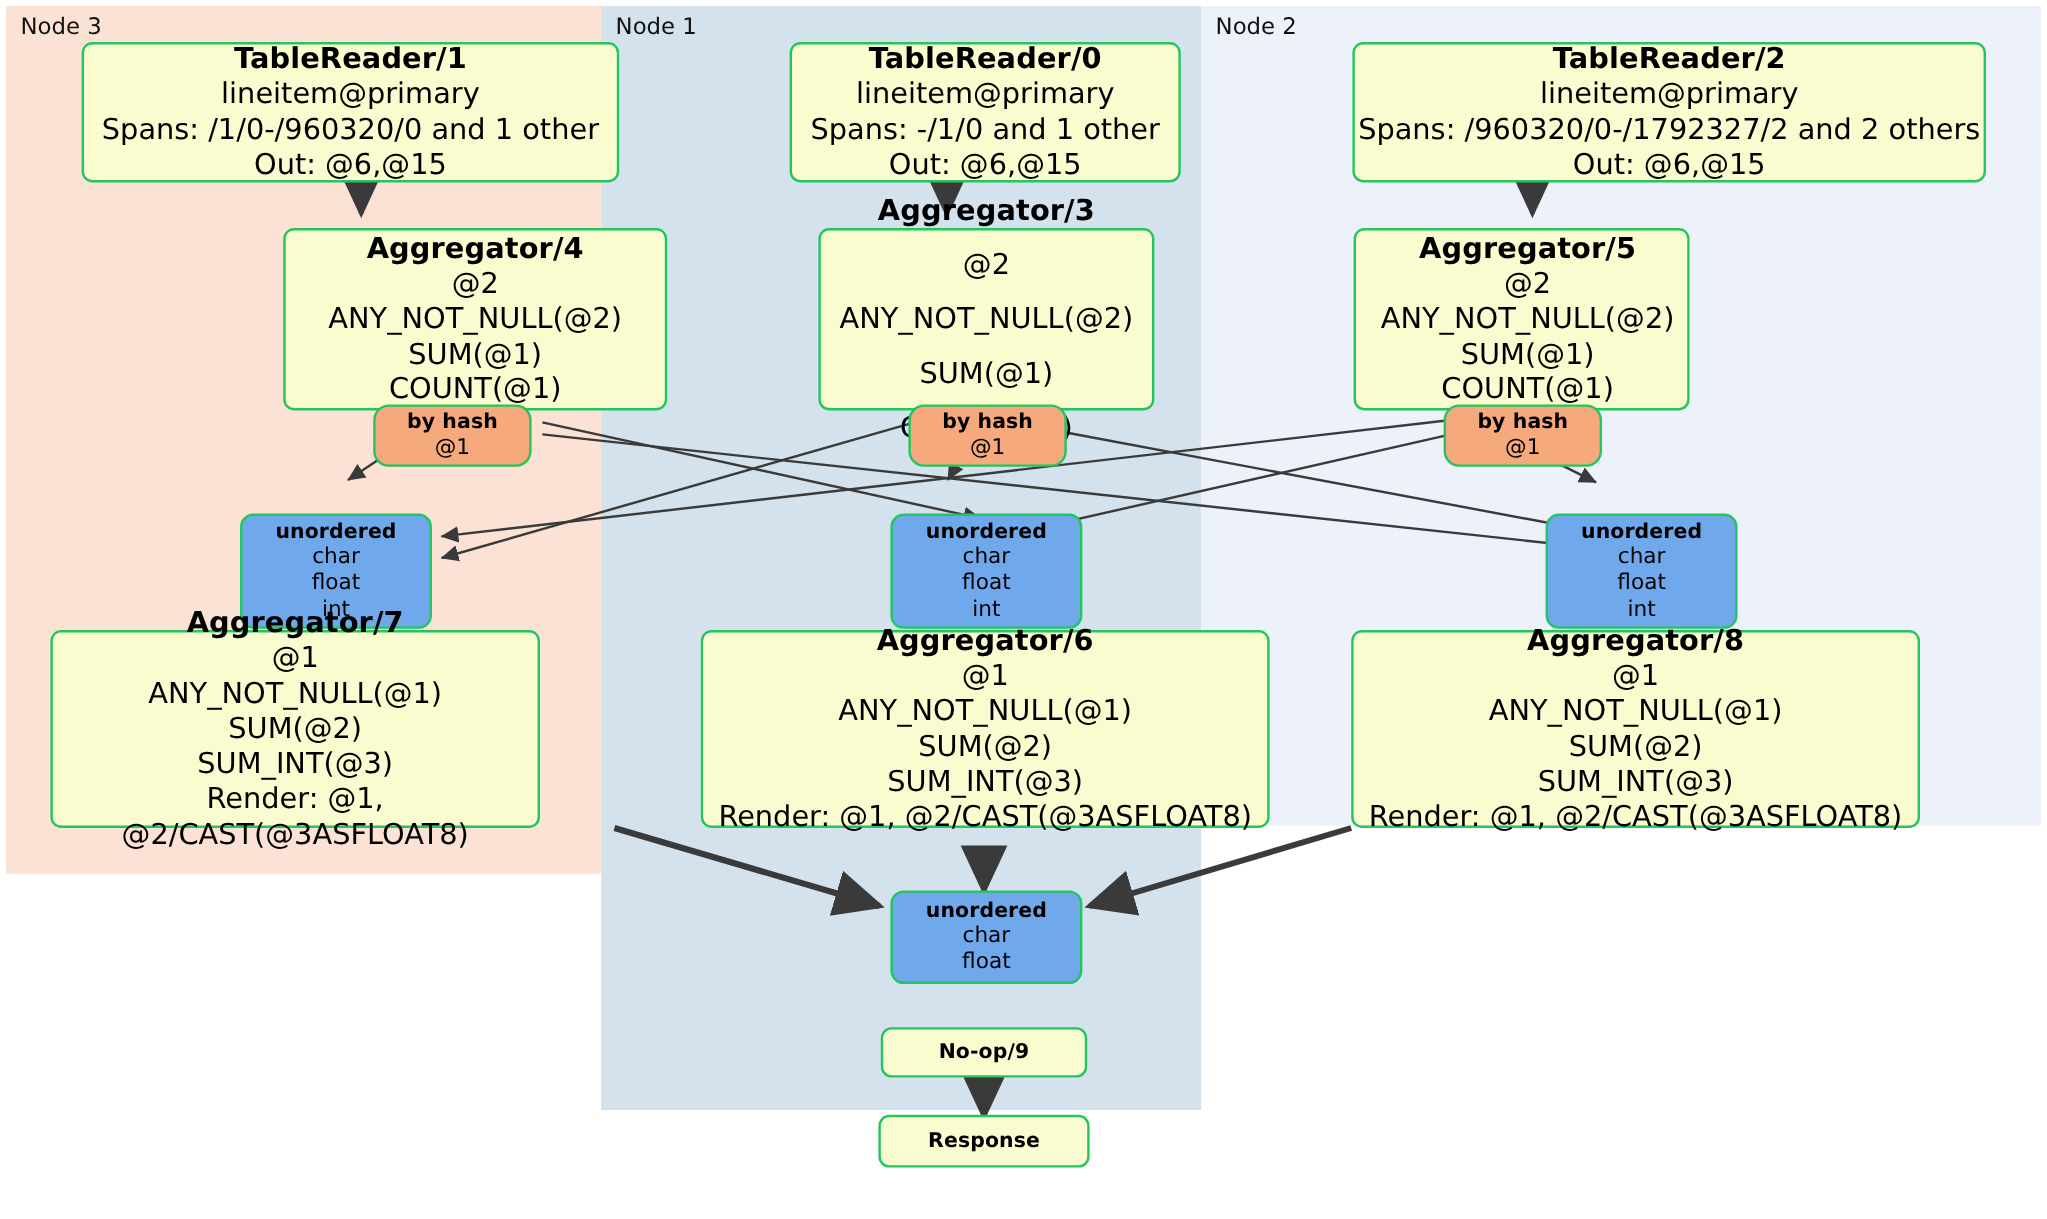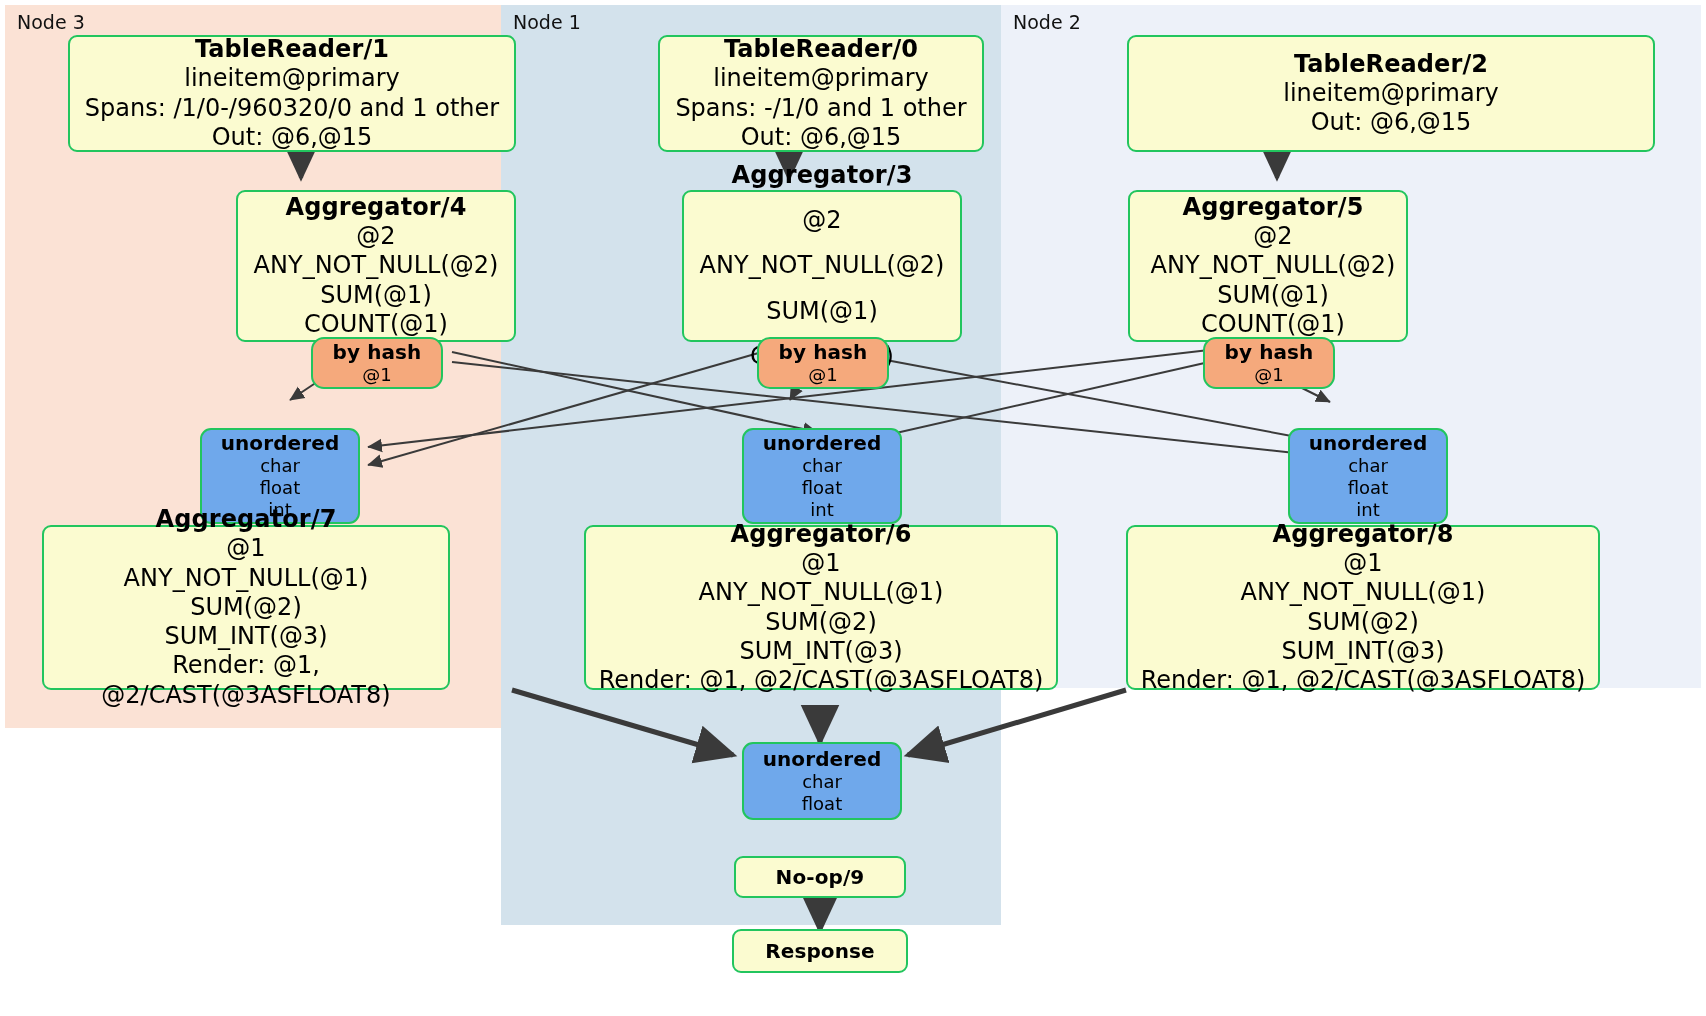--- a/index.html
+++ b/index.html
@@ -55,21 +55,21 @@
     background: #6FA8EB;
     border-radius: 11px;
   }
   .title {
     font-weight: bold;
     font-size: 24px;
     color: #000;
     letter-spacing: 0.1px;
   }
   .title.sm {
-    font-size: 20px;
+    font-size: 17px;
   }
   .line {
     font-size: 24px;
     color: #000;
   }
   .line.sm {
     font-size: 18px;
   }
   svg.edges {
     position: absolute;
@@ -133,21 +133,21 @@
     <path d="M820,865 L820,930" stroke="#3a3a3a" stroke-width="5" fill="none" marker-end="url(#arrowThick)"></path>
   </svg>
 
   <div class="box proc" style="left:68px; top:35px; width:448px; height:117px;">
     <div class="title">TableReader/1</div>
     <div class="line">lineitem@primary</div>
     <div class="line">Spans: /1/0-/960320/0 and 1 other</div>
     <div class="line">Out: @6,@15</div>
   </div>
 
-  <div class="box proc" style="left:236px; top:190px; width:280px; height:152px;">
+  <div class="box proc" style="left:236px; top:190px; width:320px; height:152px;">
     <div class="title">Aggregator/4</div>
     <div class="line">@2</div>
     <div class="line">ANY_NOT_NULL(@2)</div>
     <div class="line">SUM(@1)</div>
     <div class="line">COUNT(@1)</div>
   </div>
 
   <div class="box router" style="left:311px; top:337px; width:132px; height:52px;">
     <div class="title sm">by hash</div>
     <div class="line sm">@1</div>
@@ -215,20 +215,21 @@
     <div class="title sm">No-op/9</div>
   </div>
 
   <div class="box proc" style="left:732px; top:929px; width:176px; height:44px;">
     <div class="title sm">Response</div>
   </div>
 
   <div class="box proc" style="left:1127px; top:35px; width:528px; height:117px;">
     <div class="title">TableReader/2</div>
     <div class="line">lineitem@primary</div>
+    <div class="line">Spans: /960320/0-/1792327/2 and 2 others</div>
     <div class="line">Out: @6,@15</div>
   </div>
 
   <div class="box proc" style="left:1128px; top:190px; width:280px; height:152px;padding-left:10px;">
     <div class="title">Aggregator/5</div>
     <div class="line">@2</div>
     <div class="line">ANY_NOT_NULL(@2)</div>
     <div class="line">SUM(@1)</div>
     <div class="line">COUNT(@1)</div>
   </div>

